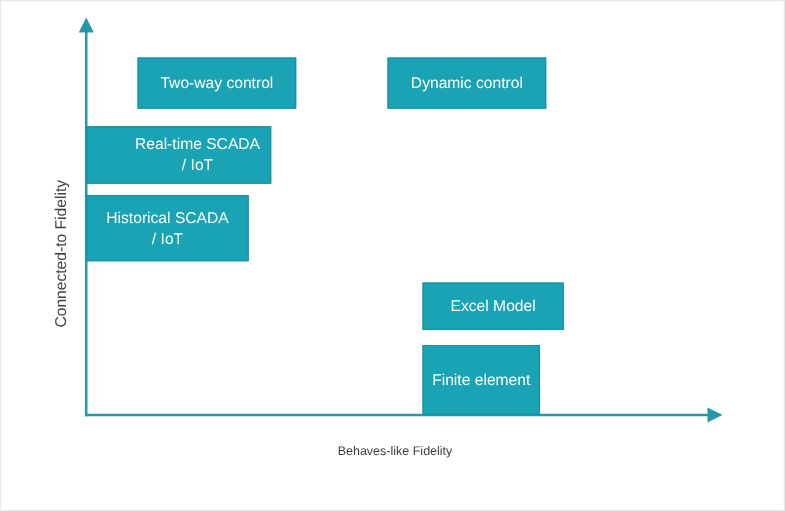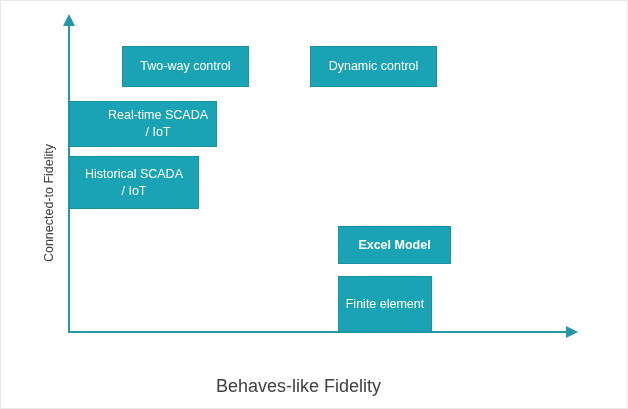--- a/index.html
+++ b/index.html
@@ -67,24 +67,24 @@
     text-align: center;
     transform: rotate(-90deg);
     transform-origin: center center;
     font-size: 12.5px;
     color: #404040;
     white-space: nowrap;
   }
   #x-axis-title {
     position: absolute;
     left: 215px;
-    top: 375px;
+    top: 355px;
     width: 200px;
-    text-align: left;
-    font-size: 18px;
+    text-align: center;
+    font-size: 10px;
     color: #404040;
     white-space: nowrap;
   }
 
   
   .node-box {
     position: absolute;
     background: #1AA3B4;
     border: 1px solid #1892A2;
     box-sizing: border-box;
@@ -105,21 +105,21 @@
 <div id="canvas">
 
   <div class="axis-line" id="y-axis-line"></div>
   <div class="axis-line" id="x-axis-line"></div>
   <div class="arrow-up"></div>
   <div class="arrow-right"></div>
 
   <div id="y-axis-title">Connected-to Fidelity</div>
   <div id="x-axis-title">Behaves-like Fidelity</div>
 
-  <div class="node-box" style="left:121px; top:45px; width:127px; height:41px;justify-content:center;">
+  <div class="node-box" style="left:109px; top:45px; width:127px; height:41px;justify-content:center;">
     <div>
       <span>Two-way control</span>
     </div>
   </div>
 
   <div class="node-box" style="left:273px; top:45px; width:127px; height:41px;margin-left:36px;">
     <div>
       <span>Dynamic control</span>
     </div>
   </div>
@@ -131,21 +131,21 @@
     </div>
   </div>
 
   <div class="node-box" style="left:68px; top:155px; width:130px; height:53px;">
     <div>
       <span>Historical SCADA</span>
       <span>/ IoT</span>
     </div>
   </div>
 
-  <div class="node-box" style="left:337px; top:225px; width:113px; height:38px;font-weight:bold;">
+  <div class="node-box" style="left:337px; top:225px; width:113px; height:38px;">
     <div>
       <span>Excel Model</span>
     </div>
   </div>
 
   <div class="node-box" style="left:337px; top:275px; width:94px; height:56px;">
     <div>
       <span>Finite element</span>
     </div>
   </div>

